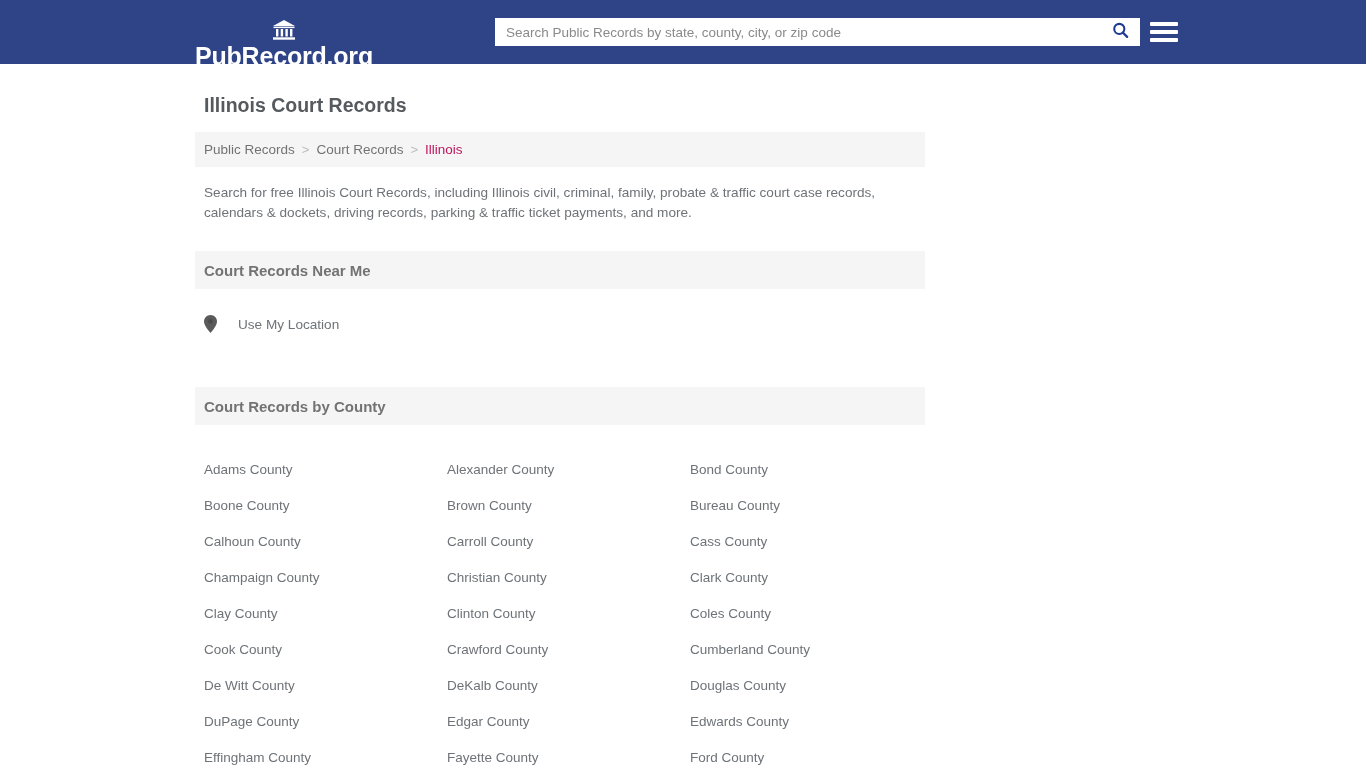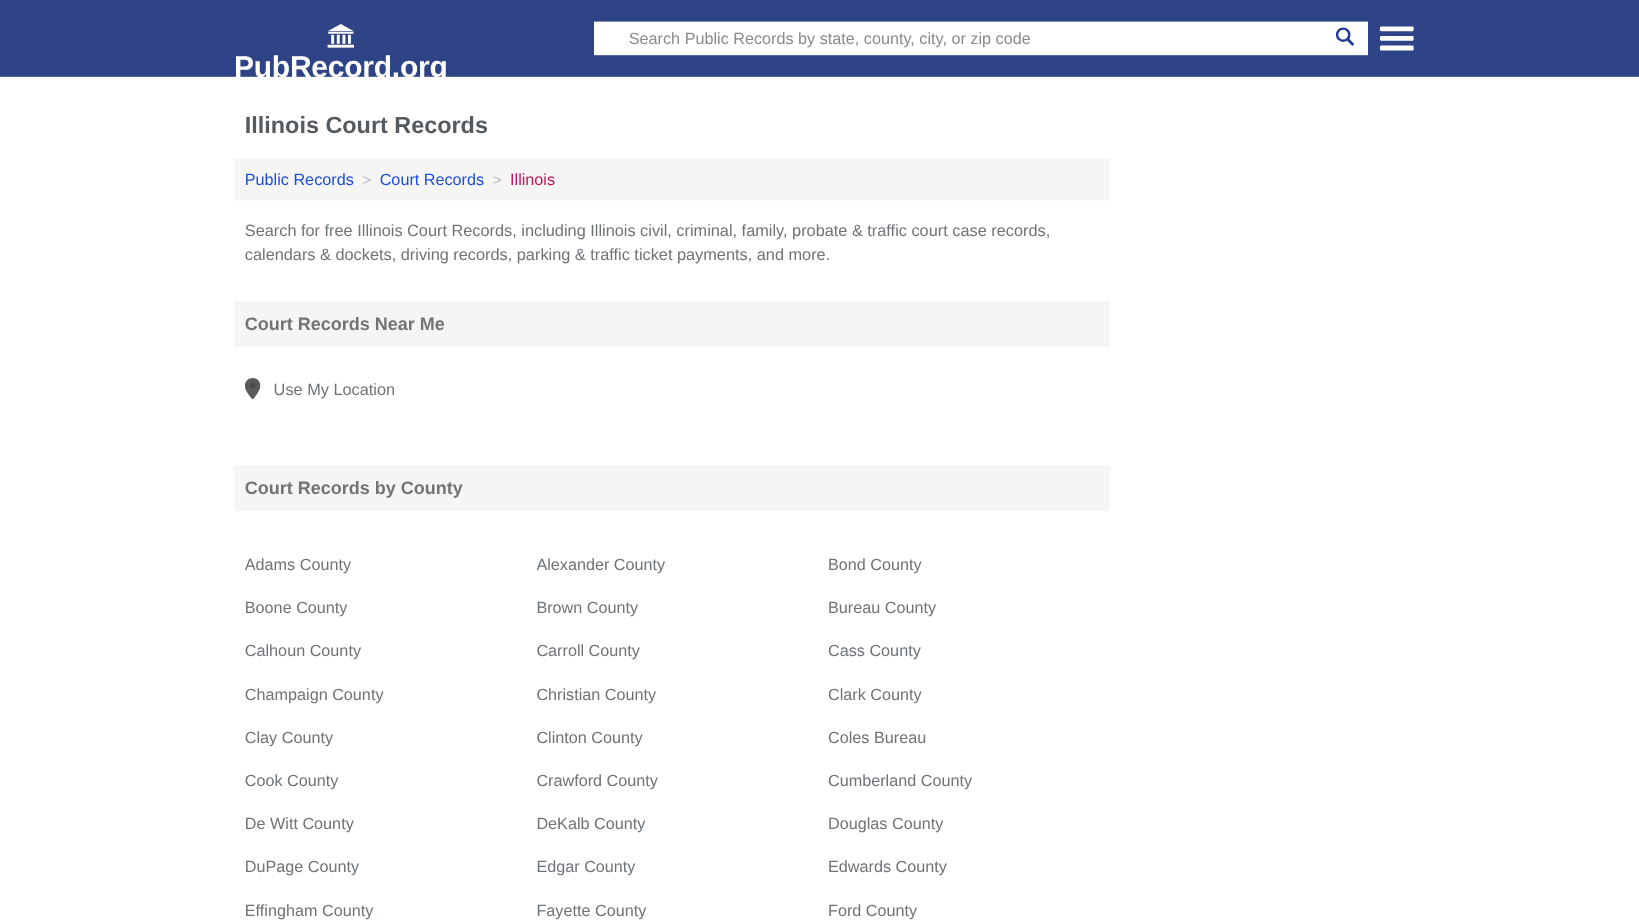--- a/index.html
+++ b/index.html
@@ -60,21 +60,20 @@
   .search-input {
     flex: 1 1 auto;
     height: 26px;
     border: none;
     outline: none;
     background: transparent;
     font-family: "Liberation Sans", sans-serif;
     font-size: 13.5px;
     color: #333333;
     padding: 0 8px 0 11px;
-    margin-left: 18px;
   }
   .search-input::placeholder { color: #8a8a8a; opacity: 1; }
   .search-btn {
     flex: none;
     width: 40px; height: 28px;
     border: none;
     background: transparent;
     display: flex;
     align-items: center;
     justify-content: center;
@@ -125,21 +124,21 @@
   .breadcrumb {
     margin-top: 14px;
     background: #f5f5f5;
     height: 35px;
     display: flex;
     align-items: center;
     padding-left: 9px;
     font-size: 13.5px;
   }
   .breadcrumb a {
-    color: #1d4ed8;
+    color: #737373;
     text-decoration: none;
     cursor: pointer;
   }
   .breadcrumb .sep {
     color: #b9bcbf;
     margin: 0 7px;
     font-size: 13px;
   }
   .breadcrumb .current { color: #be185d; }
 
@@ -162,21 +161,21 @@
     font-weight: bold;
     color: #737373;
   }
 
   .near-me {
     padding: 26px 0 22px 9px;
   }
   .near-me-link {
     display: inline-flex;
     align-items: center;
-    gap: 11px;
+    gap: 21px;
     text-decoration: none;
     cursor: pointer;
   }
   .pin-icon { width: 13px; height: 18px; display: block; flex: none; }
   .near-me-label {
     font-size: 13.6px;
     color: #6e7378;
   }
 
   .county-grid {
@@ -277,21 +276,21 @@
         <a class="county-link" href="#">Brown County</a>
         <a class="county-link" href="#">Bureau County</a>
         <a class="county-link" href="#">Calhoun County</a>
         <a class="county-link" href="#">Carroll County</a>
         <a class="county-link" href="#">Cass County</a>
         <a class="county-link" href="#">Champaign County</a>
         <a class="county-link" href="#">Christian County</a>
         <a class="county-link" href="#">Clark County</a>
         <a class="county-link" href="#">Clay County</a>
         <a class="county-link" href="#">Clinton County</a>
-        <a class="county-link" href="#">Coles Bureau</a>
+        <a class="county-link" href="#">Coles County</a>
         <a class="county-link" href="#">Cook County</a>
         <a class="county-link" href="#">Crawford County</a>
         <a class="county-link" href="#">Cumberland County</a>
         <a class="county-link" href="#">De Witt County</a>
         <a class="county-link" href="#">DeKalb County</a>
         <a class="county-link" href="#">Douglas County</a>
         <a class="county-link" href="#">DuPage County</a>
         <a class="county-link" href="#">Edgar County</a>
         <a class="county-link" href="#">Edwards County</a>
         <a class="county-link" href="#">Effingham County</a>

